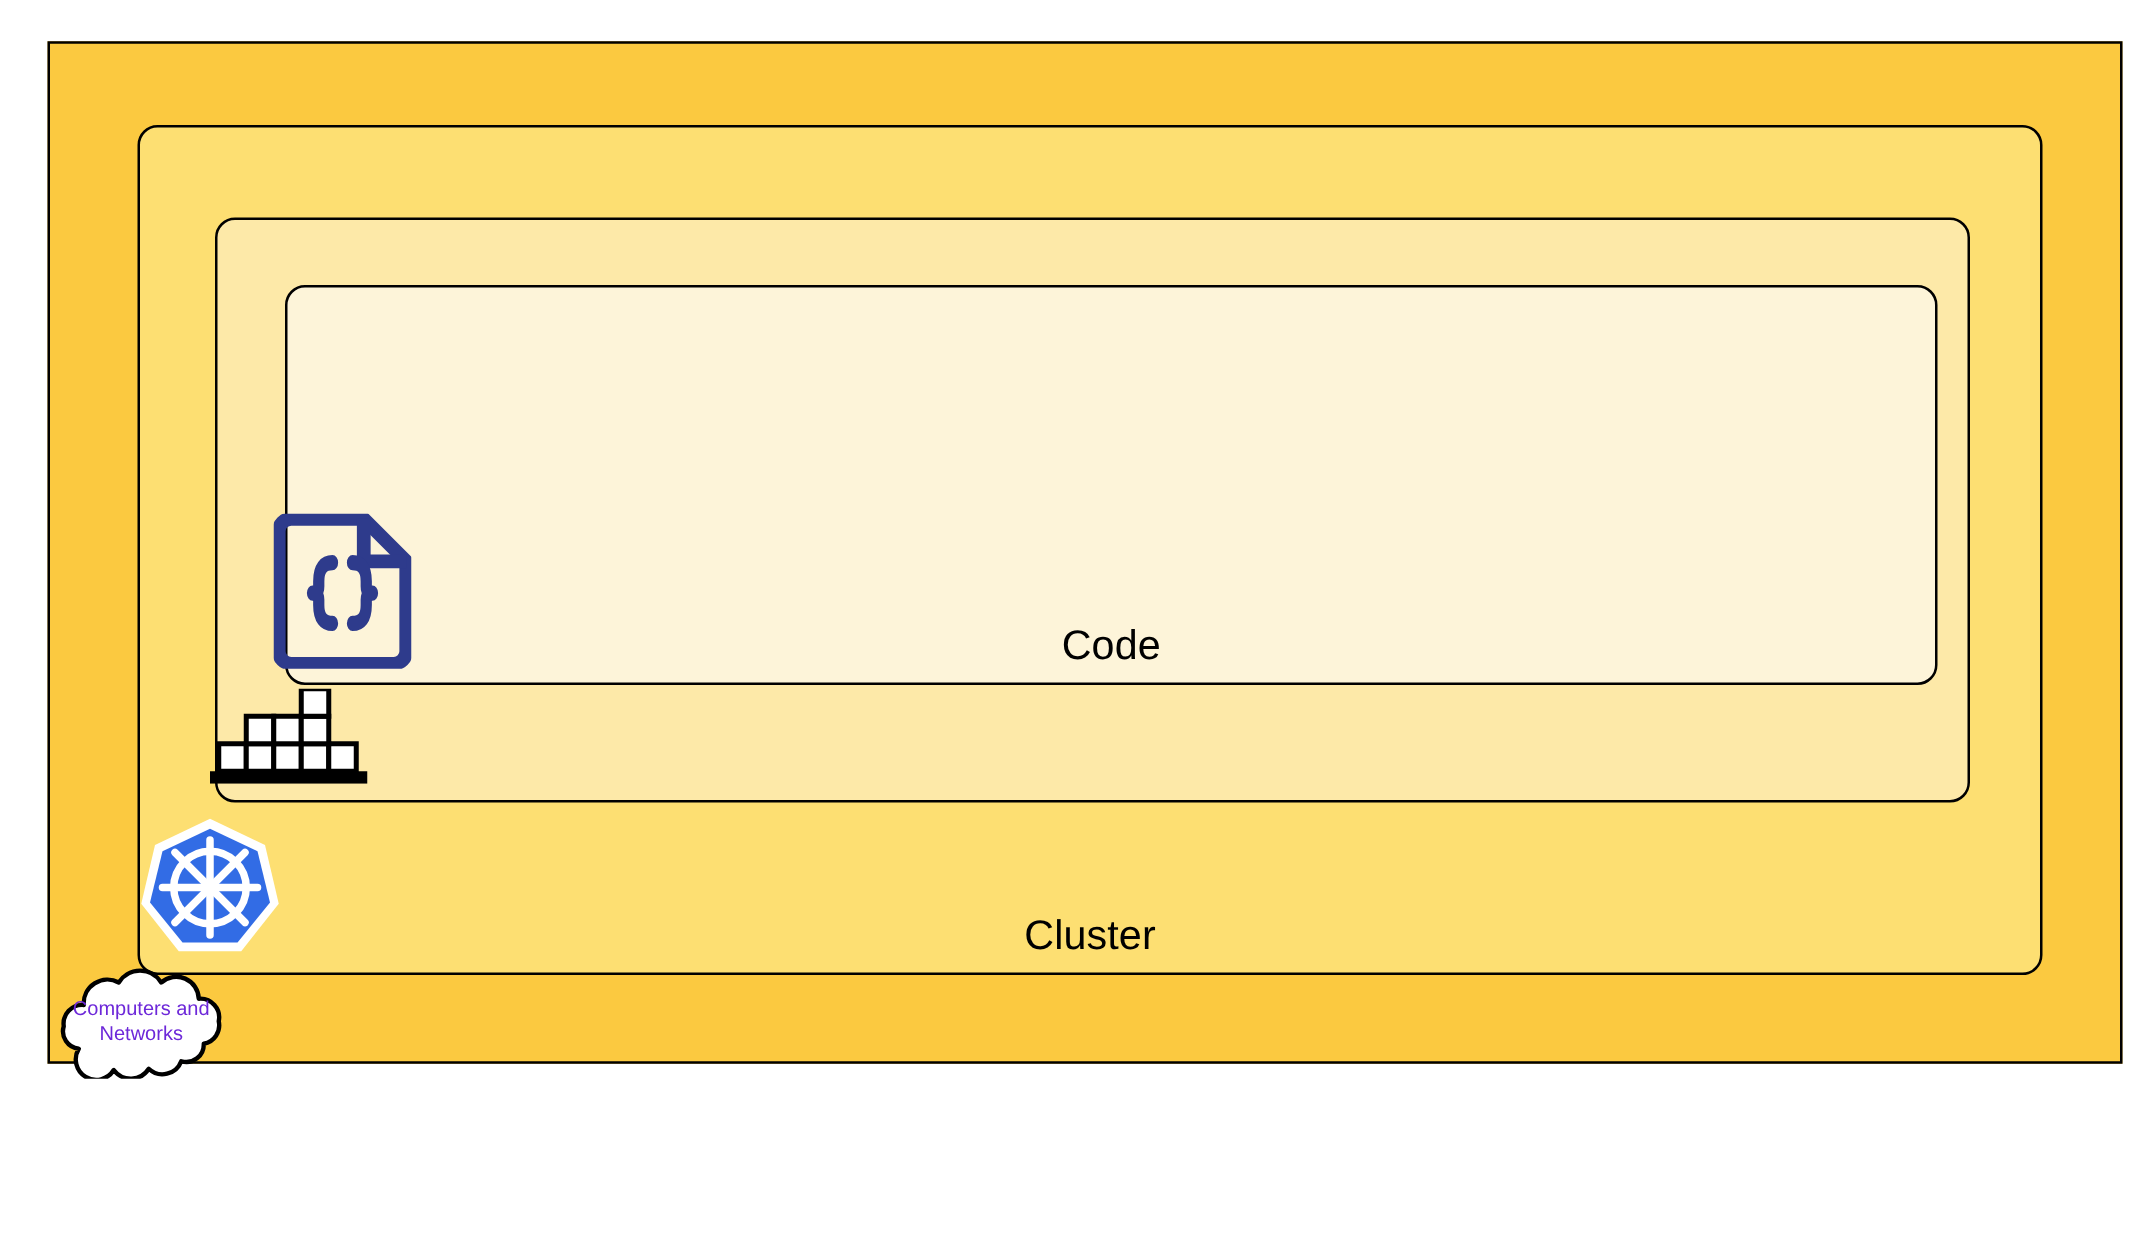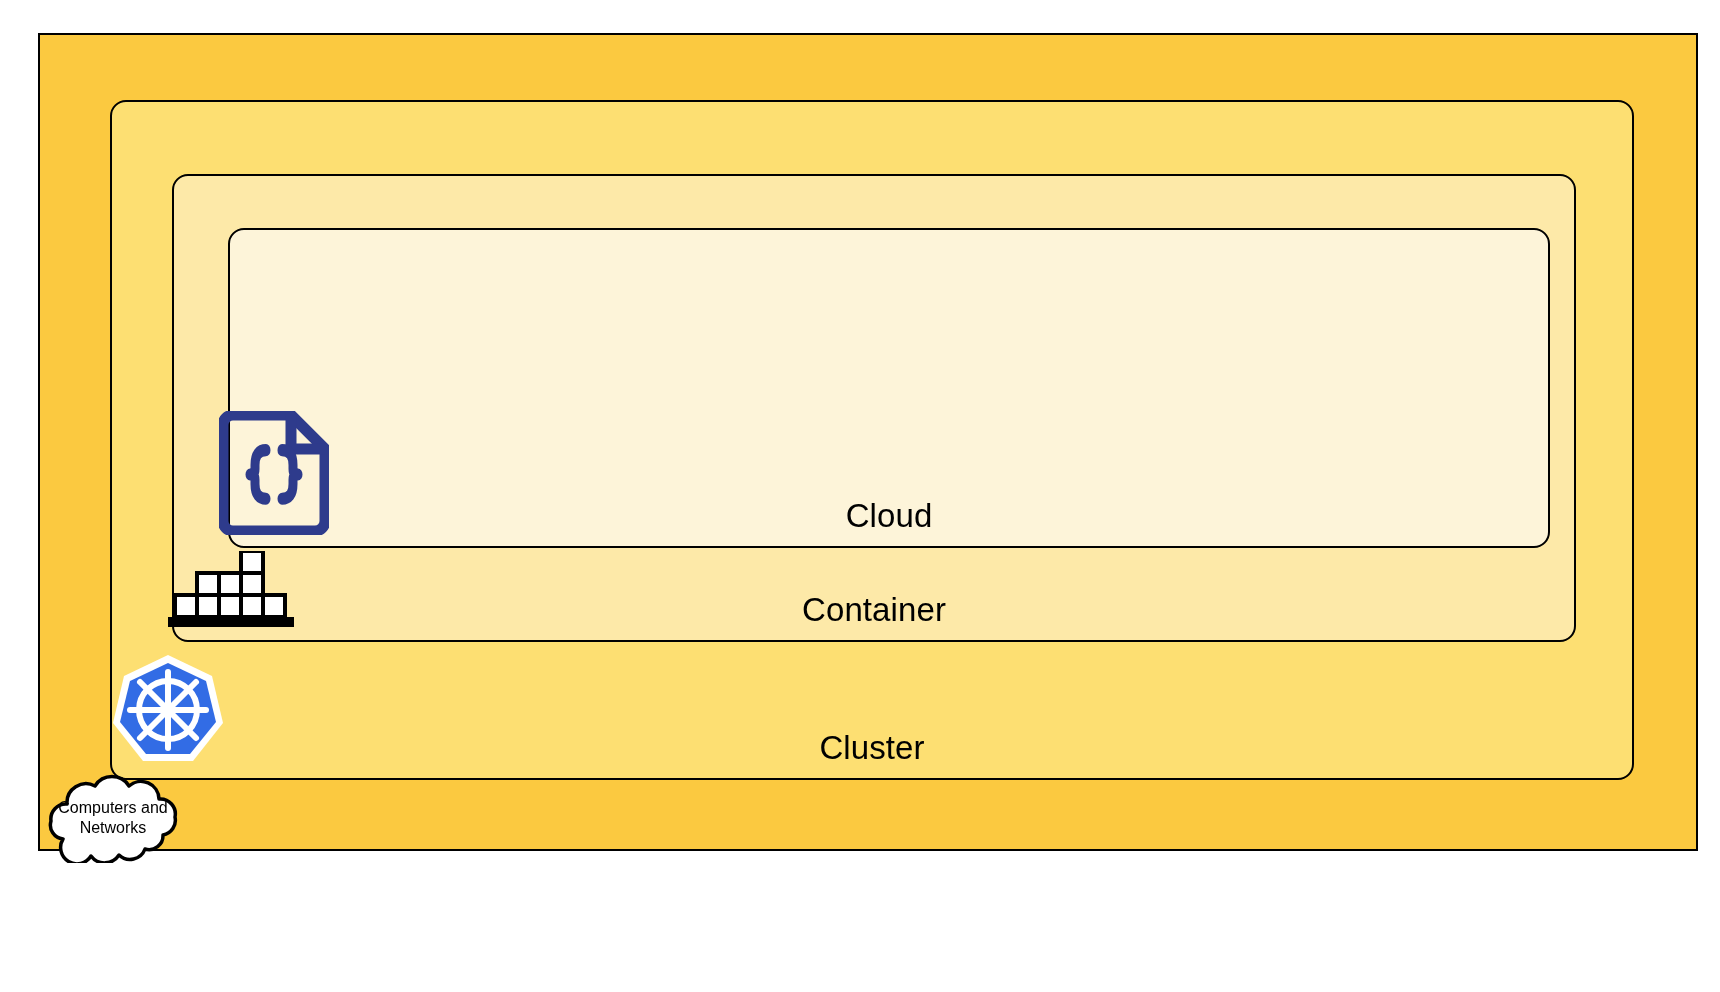--- a/index.html
+++ b/index.html
@@ -122,41 +122,40 @@
     left: 0;
     top: 0;
     width: 160px;
     height: 90px;
     display: flex;
     align-items: center;
     justify-content: center;
     text-align: center;
     font-size: 16px;
     line-height: 1.25;
-    color: #000000;
+    color: #6d28d9;
     white-space: pre-line;
     pointer-events: none;
   }
 </style>
 </head>
 <body>
 
 <div id="stage">
 
   <div class="layer layer-datacenter">
 
     <div class="layer layer-cluster" style="left:70px; top:65px;">
 
       <div class="layer layer-container" style="left:60px; top:72px;">
 
         <div class="layer layer-code" style="left:54px; top:52px;">
-          <div class="layer-label label-code">Cloud</div>
+          <div class="layer-label label-code">Code</div>
         </div>
 
-        <div class="layer-label label-container">Container</div>
       </div>
 
       <div class="layer-label label-cluster">Cluster</div>
     </div>
 
   </div>
 
   <div class="icon icon-code-doc">
     <svg viewBox="0 0 110 124" width="110" height="124" xmlns="http://www.w3.org/2000/svg">
       <path d="M14 4 H72 L106 38 V110 A10 10 0 0 1 96 120 H14 A10 10 0 0 1 4 110 V14 A10 10 0 0 1 14 4 Z" fill="none" stroke="#2E3B8C" stroke-width="11" stroke-linejoin="round"></path>

